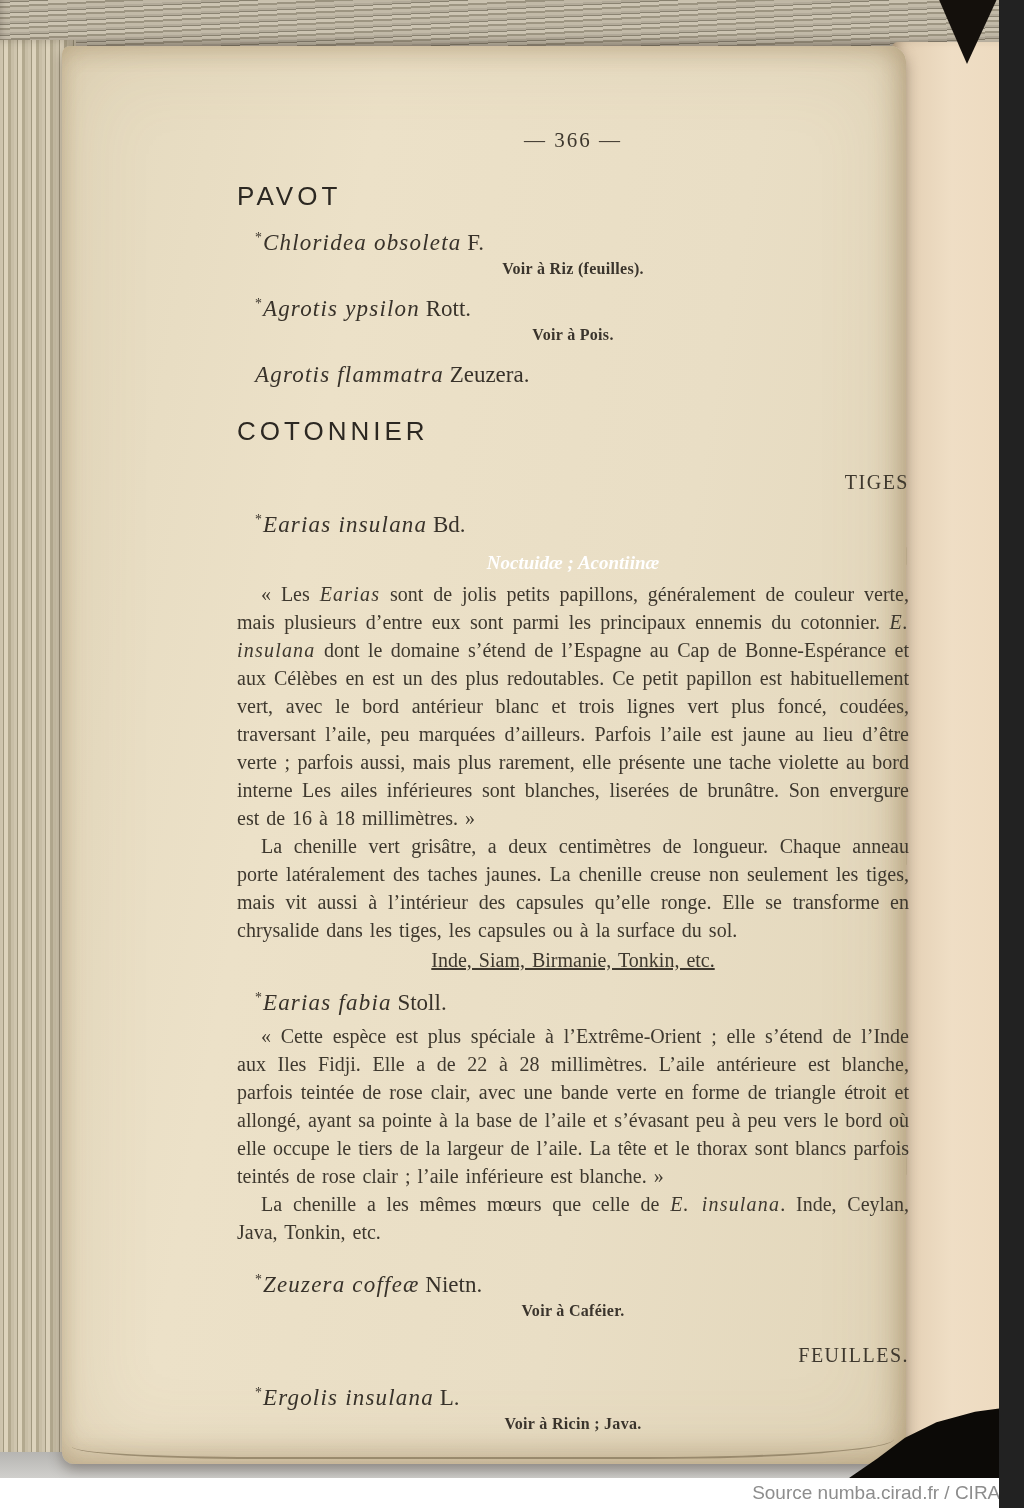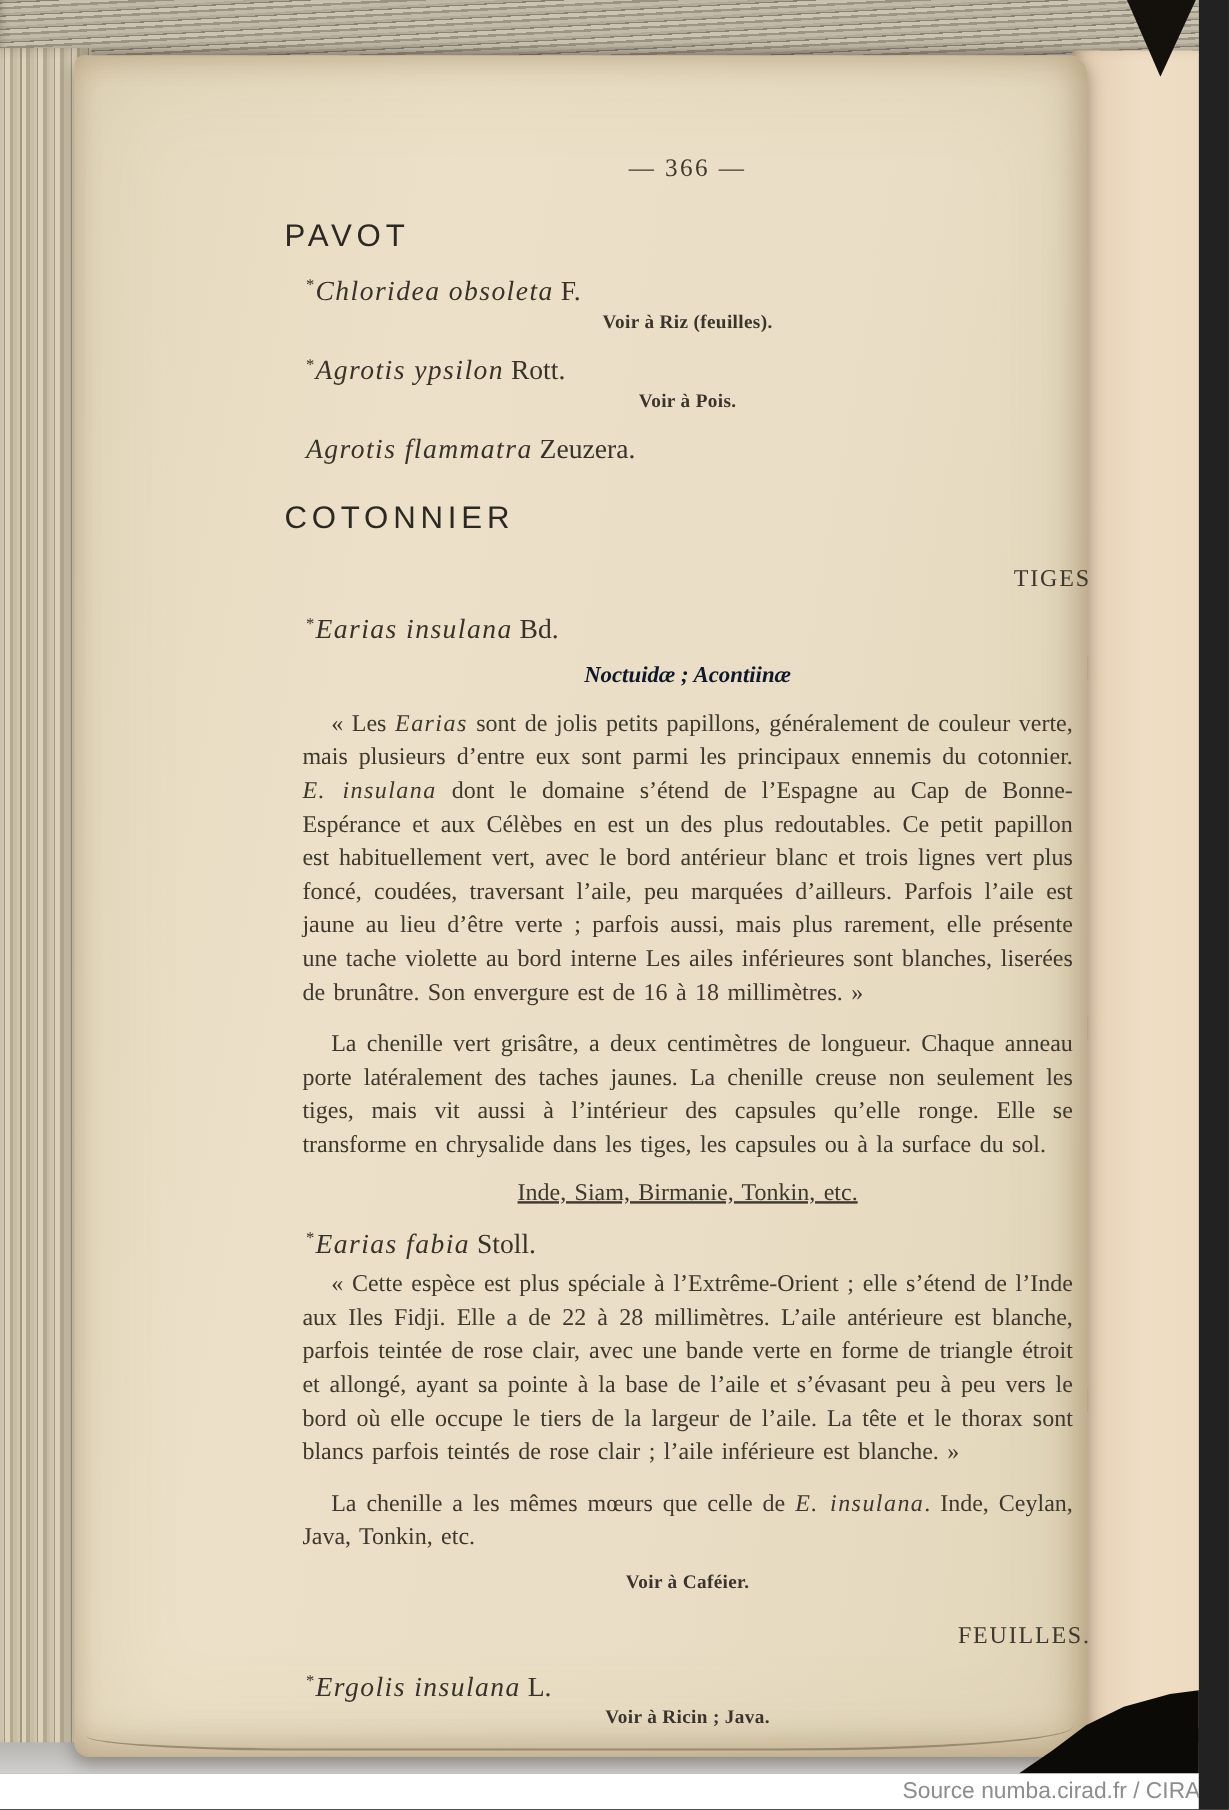--- a/index.html
+++ b/index.html
@@ -54,23 +54,23 @@
   .pagenum{text-align:center;font-size:21px;letter-spacing:2px;margin:0 0 8px;}
   .h-main{text-align:left;font-family:"Liberation Sans",sans-serif;font-weight:400;
     font-size:26px;letter-spacing:4px;color:#2c2822;margin:28px 0 6px;}
   .entry{font-size:23px;margin:18px 0 2px 18px;color:#38322a;}
   .seg-i{font-style:italic;letter-spacing:1.2px;}
   .seg-a{font-size:60%;vertical-align:8px;margin-right:1px;}
   .ref{text-align:center;font-size:16px;font-weight:700;letter-spacing:.3px;
     margin:4px 0 0;color:#3a342c;}
   .subhead{font-size:20px;letter-spacing:1.5px;margin:24px 0 0 8px;text-align:right;}
   .family{text-align:center;font-size:19px;font-weight:700;font-style:italic;
-    margin:14px 0 6px;color:#0f172a;}
+    margin:14px 0 6px;color:#ffffff;}
   .para{font-size:20px;line-height:28px;text-align:justify;text-indent:24px;
-    word-spacing:2px;margin:15px;}
+    word-spacing:2px;margin:0;}
   .loc{text-align:center;font-size:20px;margin:5px 0 4px;word-spacing:2px;text-decoration:underline;}
 
   
   .footer{position:absolute;left:0;bottom:0;width:1024px;height:30px;background:#ffffff;
     font-family:"Liberation Sans",sans-serif;font-size:19px;color:#8d8d8d;
     line-height:30px;text-align:right;box-sizing:border-box;padding-right:10px;z-index:8;}
 </style>
 </head>
 <body>
 
@@ -110,20 +110,21 @@
 
       <p class="para"><span>« Les </span><span class="seg-i">Earias</span><span> sont de jolis petits papillons, généralement de couleur verte, mais plusieurs d’entre eux sont parmi les principaux ennemis du cotonnier. </span><span class="seg-i">E. insulana</span><span> dont le domaine s’étend de l’Espagne au Cap de Bonne-Espérance et aux Célèbes en est un des plus redoutables. Ce petit papillon est habituellement vert, avec le bord antérieur blanc et trois lignes vert plus foncé, coudées, traversant l’aile, peu marquées d’ailleurs. Parfois l’aile est jaune au lieu d’être verte ; parfois aussi, mais plus rarement, elle présente une tache violette au bord interne  Les ailes inférieures sont blanches, liserées de brunâtre. Son envergure est de 16 à 18 millimètres. »</span></p>
       <p class="para">La chenille vert grisâtre, a deux centimètres de longueur. Chaque anneau porte latéralement des taches jaunes. La chenille creuse non seulement les tiges, mais vit aussi à l’intérieur des capsules qu’elle ronge. Elle se transforme en chrysalide dans les tiges, les capsules ou à la surface du sol.</p>
 
       <div class="loc">Inde, Siam, Birmanie, Tonkin, etc.</div>
 
       <div class="entry"><span class="seg-a">*</span><span class="seg-i">Earias fabia</span><span> Stoll.</span></div>
       <p class="para" style="margin-top:6px">« Cette espèce est plus spéciale à l’Extrême-Orient ; elle s’étend de l’Inde aux Iles Fidji. Elle a de 22 à 28 millimètres. L’aile antérieure est blanche, parfois teintée de rose clair, avec une bande verte en forme de triangle étroit et allongé, ayant sa pointe à la base de l’aile et s’évasant peu à peu vers le bord où elle occupe le tiers de la largeur de l’aile. La tête et le thorax sont blancs parfois teintés de rose clair ; l’aile inférieure est blanche. »</p>
       <p class="para"><span>La chenille a les mêmes mœurs que celle de </span><span class="seg-i">E. insulana</span><span>. Inde, Ceylan, Java, Tonkin, etc.</span></p>
 
+      <div class="entry" style="margin-top:26px"><span class="seg-a">*</span><span class="seg-i">Zeuzera coffeæ</span><span> Nietn.</span></div>
       <div class="ref">Voir à Caféier.</div>
 
       <div class="subhead">FEUILLES.</div>
 
       <div class="entry"><span class="seg-a">*</span><span class="seg-i">Ergolis insulana</span><span> L.</span></div>
       <div class="ref">Voir à Ricin ; Java.</div>
     </div>
 
     <div class="notch-tr"></div>
     <div class="black-br"></div>

